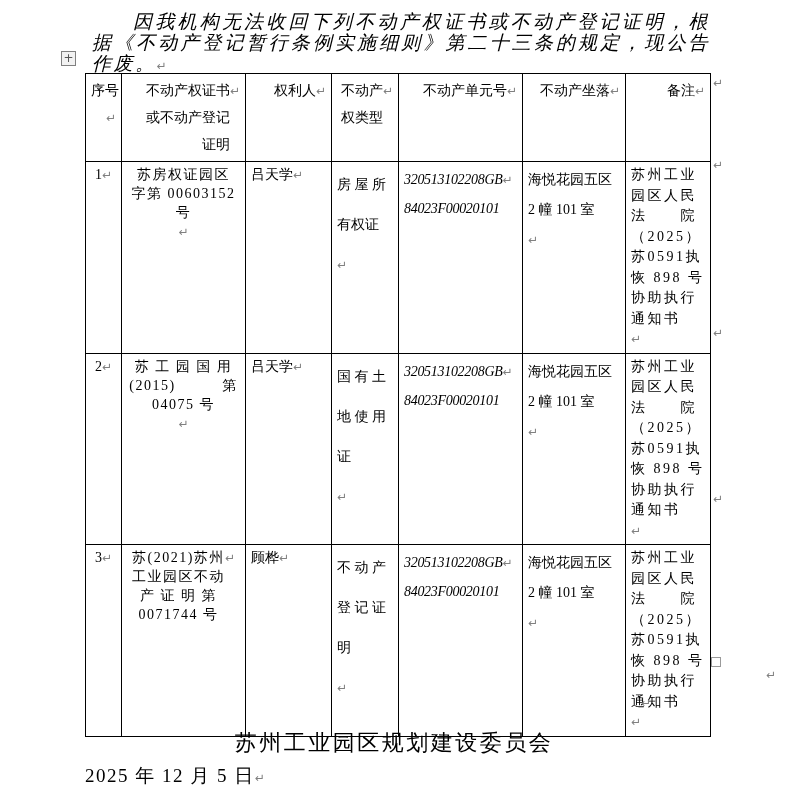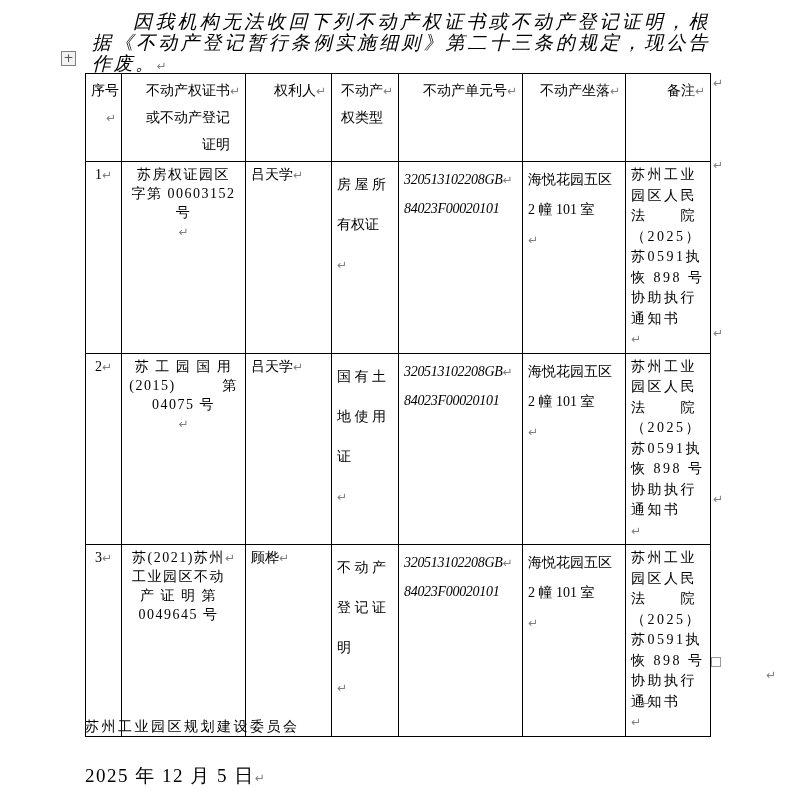--- a/index.html
+++ b/index.html
@@ -48,22 +48,22 @@
     font-family:"DejaVu Sans",sans-serif;letter-spacing:0;
     vertical-align:baseline;
   }
   .floatmark{position:absolute;color:#808080;font-size:12px;font-family:"DejaVu Sans",sans-serif;}
   .sqmark{
     position:absolute;left:711px;top:657px;width:8px;height:8px;
     border:1px solid #9a9a9a;background:#fff;
   }
   
   .sig{
-    position:absolute;left:85px;top:712px;width:618px;
-    text-align:left;font-size:14px;letter-spacing:2.5px;line-height:30px;
+    position:absolute;left:85px;top:728px;width:618px;
+    text-align:center;font-size:22px;letter-spacing:2.5px;line-height:30px;
   }
   .date{
     position:absolute;left:85px;top:764px;width:618px;
     text-align:left;font-size:19px;letter-spacing:1.5px;line-height:24px;
   }
 </style>
 </head>
 <body>
 
 <div class="intro"><span>因我机构无法收回下列不动产权证书或不动产登记证明，根据《不动产登记暂行条例实施细则》第二十三条的规定，现公告作废。</span><span class="pmark">↵</span></div>
@@ -134,21 +134,21 @@
 苏0591执
 恢 898 号
 协助执行
 通知书</span><span class="pmark">↵</span></td>
   </tr>
   <tr style="height:165px">
     <td class="c-num"><span class="pre">3</span><span class="pmark">↵</span></td>
     <td class="c-cert"><span class="pre">苏(2021)苏州
 工业园区不动
 产 证 明 第
-0049645 号</span><span class="pmark">↵</span></td>
+0071744 号</span><span class="pmark">↵</span></td>
     <td class="c-holder"><span class="pre">顾桦</span><span class="pmark">↵</span></td>
     <td class="c-type"><span class="pre">不 动 产
 登 记 证
 明</span><span class="pmark">↵</span></td>
     <td class="c-unit"><span class="pre">320513102208GB
 84023F00020101</span><span class="pmark">↵</span></td>
     <td class="c-loc"><span class="pre">海悦花园五区
 2 幢 101 室</span><span class="pmark">↵</span></td>
     <td class="c-rem"><span class="pre">苏州工业
 园区人民

